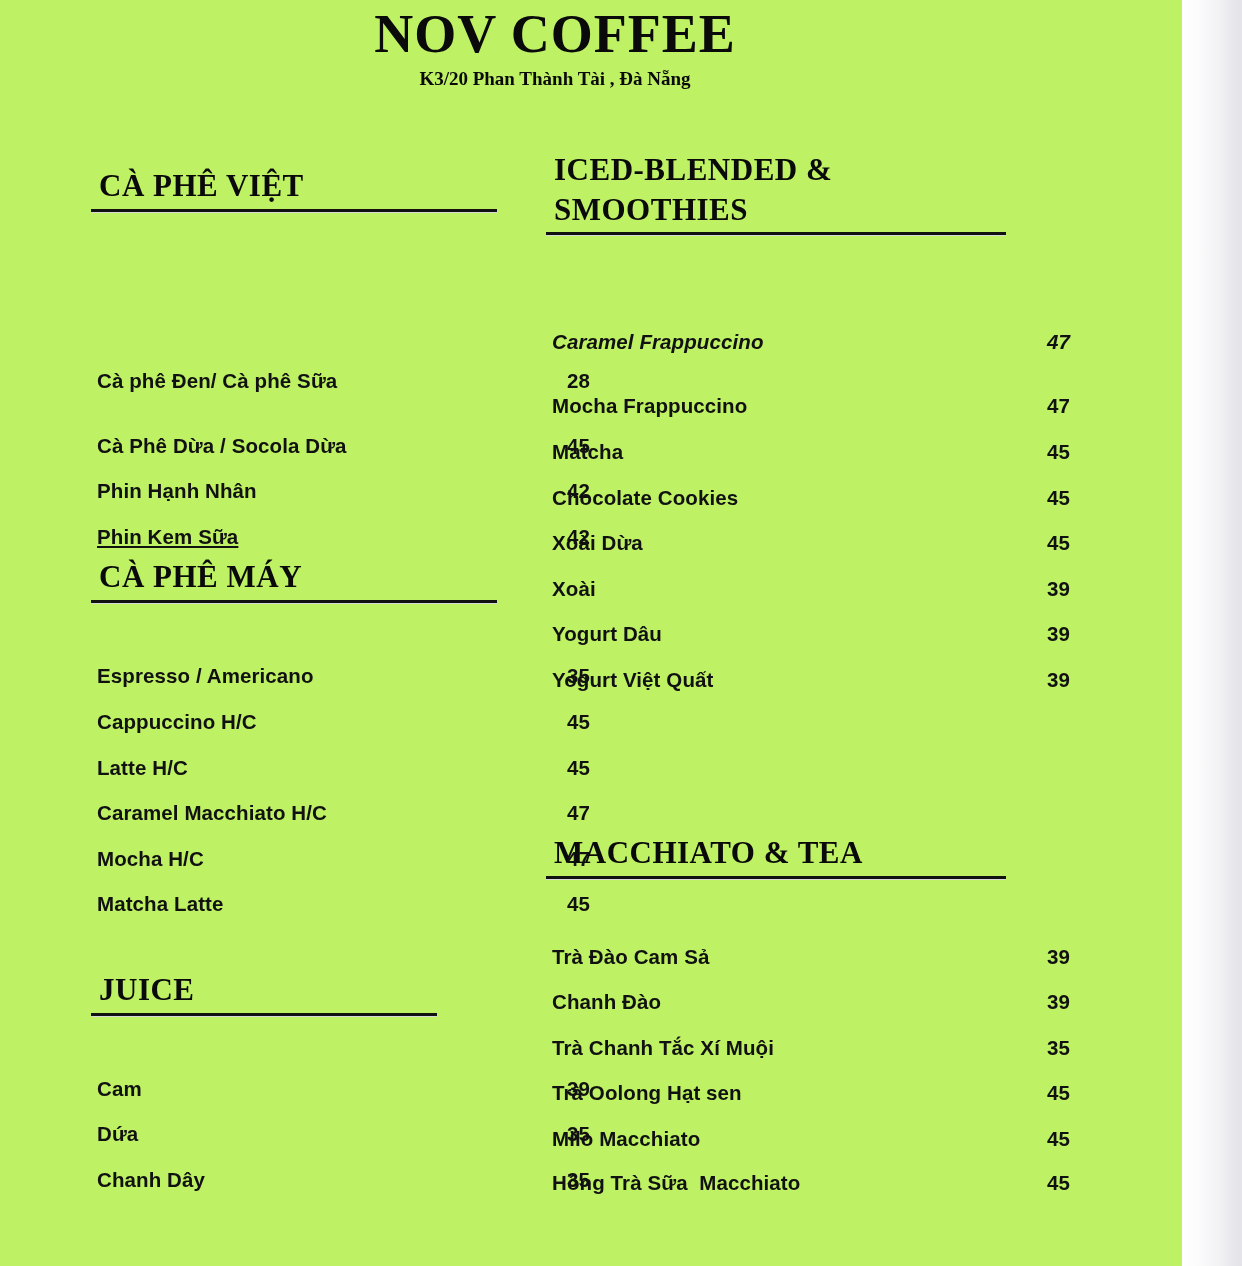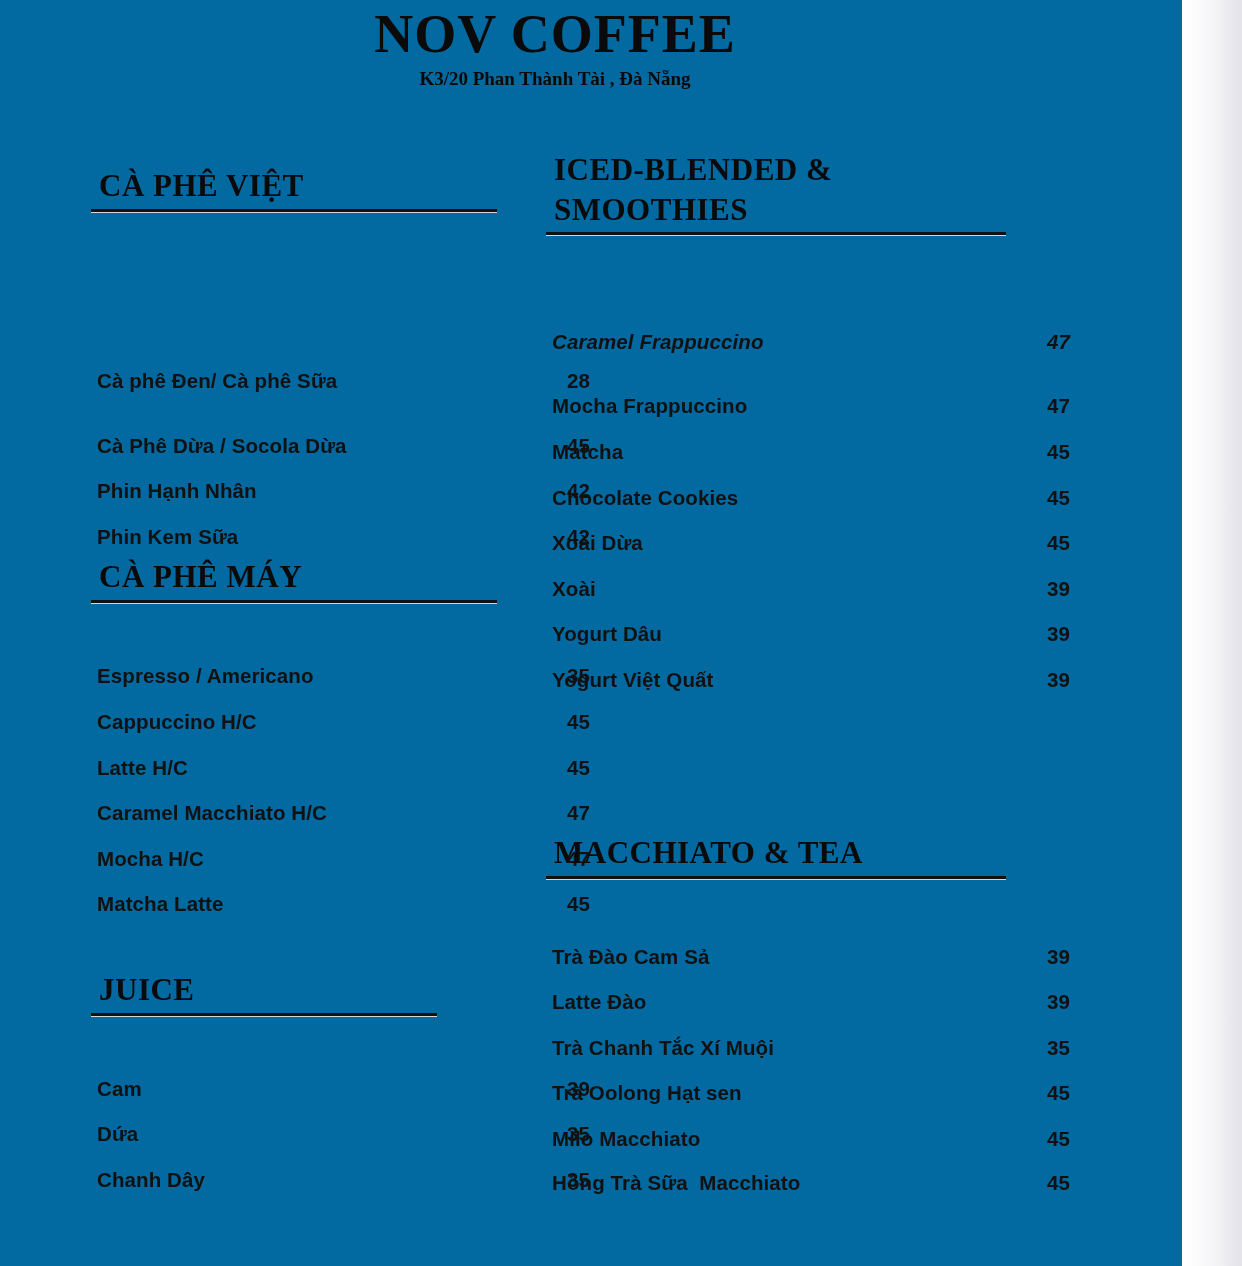--- a/index.html
+++ b/index.html
@@ -34,21 +34,21 @@
     height: 1266px;
     background: #e4e4ea;
   }
 
   #page {
     position: absolute;
     top: 0;
     left: 0;
     width: 1182px;
     height: 1266px;
-    background: #0369a1;
+    background: #bef264;
   }
 
   
   #masthead {
     position: absolute;
     left: 0;
     top: 6px;
     width: 1110px;
     text-align: center;
   }
@@ -146,21 +146,21 @@
           <span class="price">28</span>
         </div>
         <div class="item" style="top:221px;">
           <span class="name">Cà Phê Dừa / Socola Dừa</span>
           <span class="price">45</span>
         </div>
         <div class="item" style="top:266px;">
           <span class="name">Phin Hạnh Nhân</span>
           <span class="price">42</span>
         </div>
-        <div class="item" style="top:312px;">
+        <div class="item" style="top:312px;text-decoration:underline;">
           <span class="name">Phin Kem Sữa</span>
           <span class="price">42</span>
         </div>
       </div>
     </div>
 
     <div class="section" style="top:557px;">
       <h2 class="section-head">CÀ PHÊ MÁY</h2>
       <div class="rule"></div>
       <div class="items">
@@ -256,21 +256,21 @@
 
     <div class="section" style="top:833px;">
       <h2 class="section-head">MACCHIATO &amp; TEA</h2>
       <div class="rule"></div>
       <div class="items">
         <div class="item" style="top:65px;">
           <span class="name">Trà Đào Cam Sả</span>
           <span class="price">39</span>
         </div>
         <div class="item" style="top:110px;">
-          <span class="name">Latte Đào</span>
+          <span class="name">Chanh Đào</span>
           <span class="price">39</span>
         </div>
         <div class="item" style="top:156px;">
           <span class="name">Trà Chanh Tắc Xí Muội</span>
           <span class="price">35</span>
         </div>
         <div class="item" style="top:201px;">
           <span class="name">Trà Oolong Hạt sen</span>
           <span class="price">45</span>
         </div>

